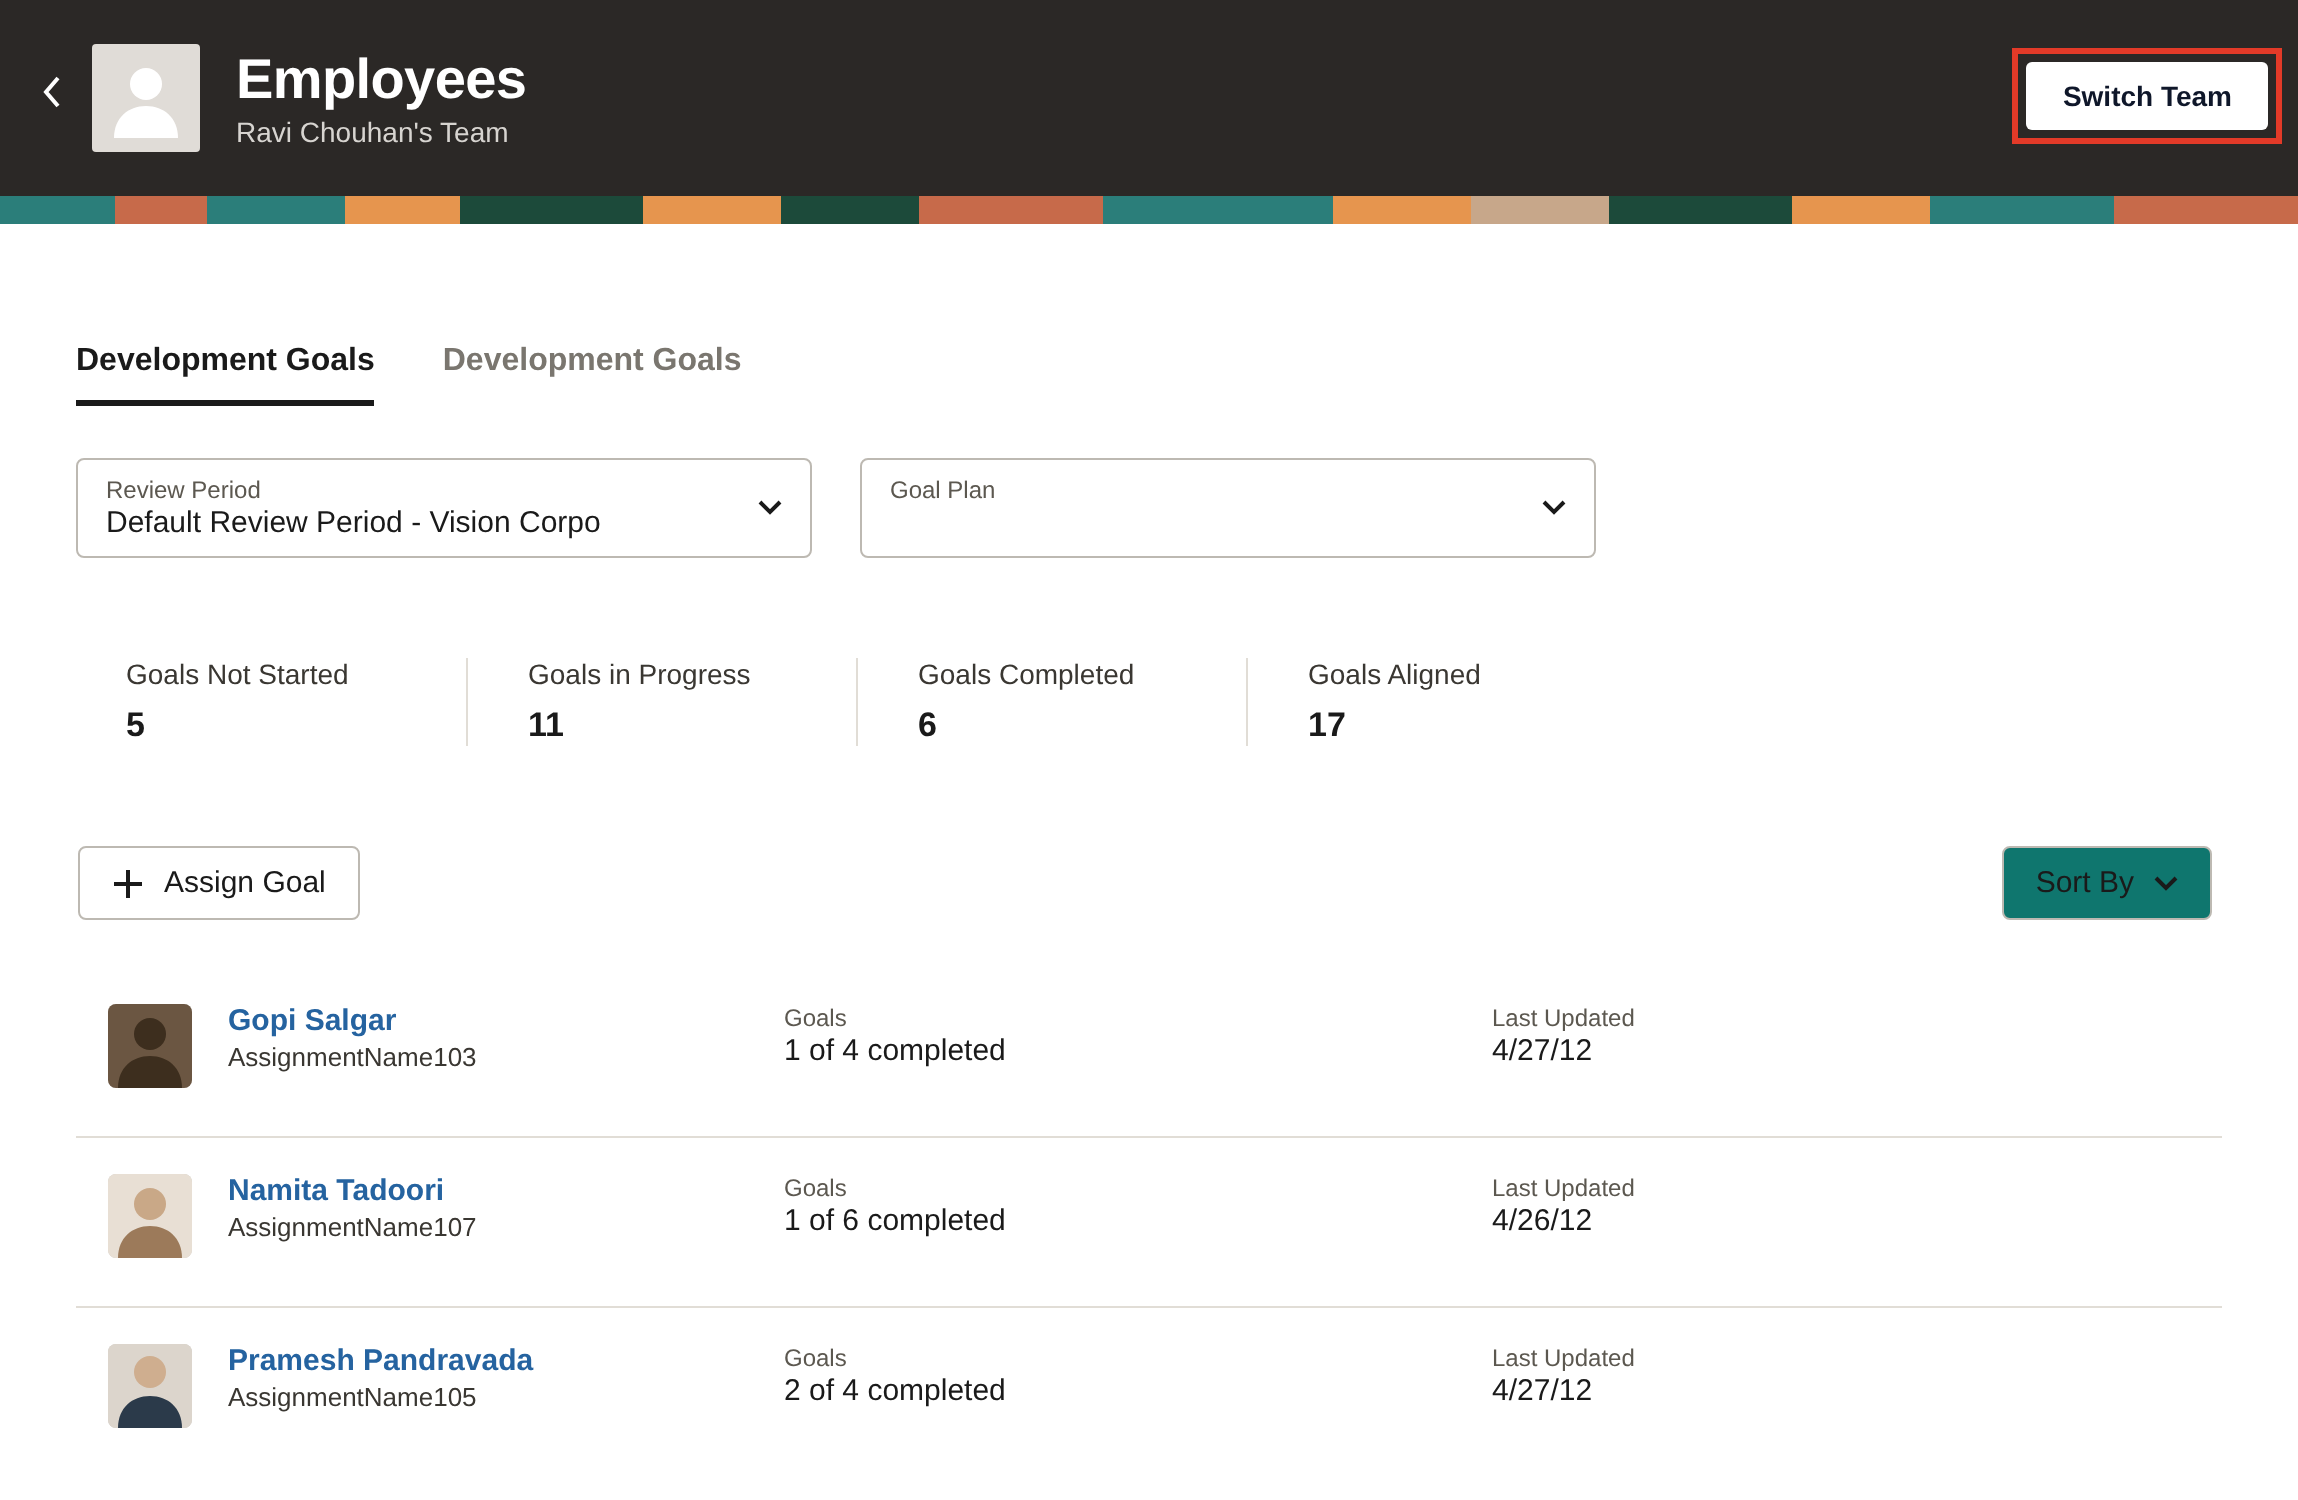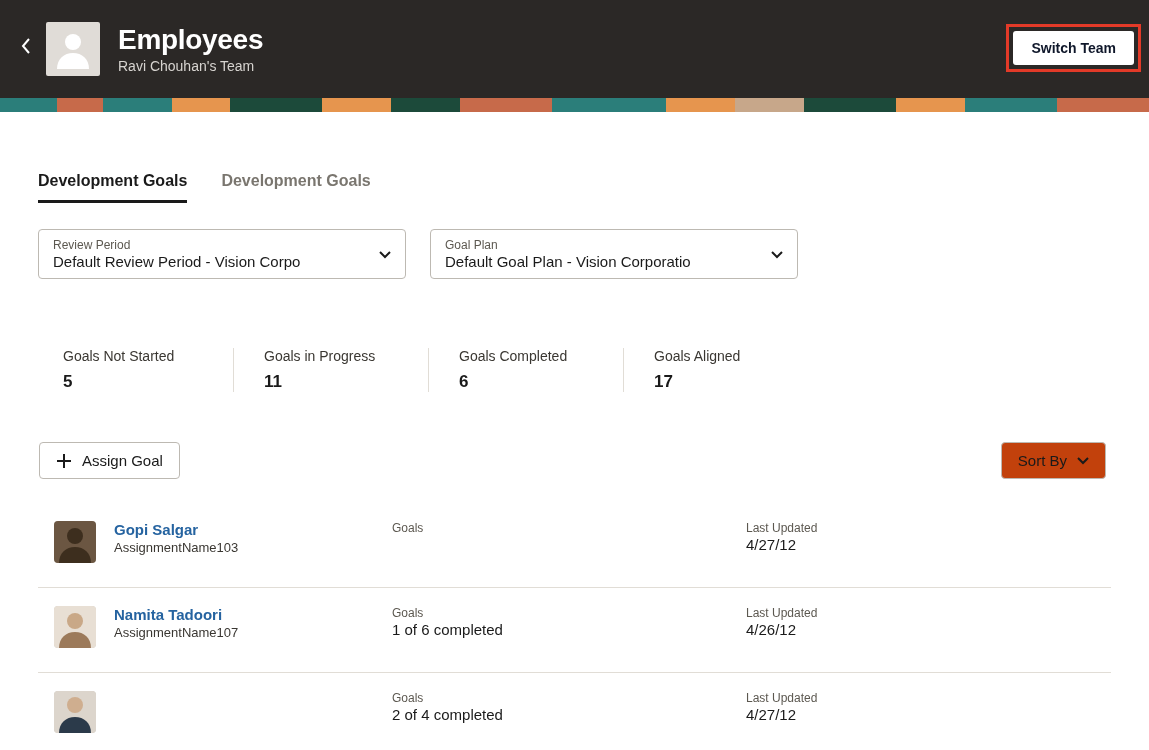--- a/index.html
+++ b/index.html
@@ -19,28 +19,28 @@
     .tabs { display:flex; gap:34px; margin-top:60px; border-bottom:none; }
     .tab { font-size:16px; font-weight:600; padding-bottom:10px; color:#7a766f; cursor:pointer; }
     .tab.active { color:#1a1a1a; border-bottom:3px solid #1a1a1a; }
     .filters { display:flex; gap:24px; margin-top:26px; }
     .combo { position:relative; width:368px; border:1px solid #bdb9b2; border-radius:4px; padding:8px 38px 8px 14px; cursor:pointer; background:#fff; }
     .combo-label { font-size:12px; color:#5c5850; }
     .combo-value { font-size:15px; color:#1a1a1a; margin-top:1px; white-space:nowrap; overflow:hidden; text-overflow:ellipsis; }
     .combo-caret { position:absolute; right:14px; top:50%; transform:translateY(-50%); }
     .combo-caret svg { width:12px; height:8px; }
     .metrics { display:flex; margin-top:50px; }
-    .metric { padding:0 30px; border-left:1px solid #e1ddd6;margin-top:19px; }
+    .metric { padding:0 30px; border-left:1px solid #e1ddd6; }
     .metric:first-child { border-left:none; padding-left:25px; }
     .metric-label { font-size:14px; color:#3a3732; }
     .metric-value { font-size:17px; font-weight:700; color:#1a1a1a; margin-top:8px; }
     .toolbar { display:flex; justify-content:space-between; align-items:flex-start; margin-top:50px; padding:0 5px 0 1px; }
     .assign-btn { display:flex; align-items:center; gap:10px; border:1px solid #bdb9b2; background:#fff; padding:9px 16px; font-size:15px; border-radius:4px; cursor:pointer; color:#1a1a1a; }
     .assign-btn svg { width:16px; height:16px; }
-    .sort-btn { display:flex; align-items:center; gap:10px; border:1px solid #bdb9b2; background:#c2410c; padding:9px 16px; font-size:15px; border-radius:4px; cursor:pointer; color:#1a1a1a; }
+    .sort-btn { display:flex; align-items:center; gap:10px; border:1px solid #bdb9b2; background:#0f766e; padding:9px 16px; font-size:15px; border-radius:4px; cursor:pointer; color:#1a1a1a; }
     .sort-btn svg { width:12px; height:8px; }
     .rows { margin-top:24px; }
     .row { display:flex; align-items:flex-start; padding:18px 0 24px 16px; border-bottom:1px solid #e1ddd6; }
     .row:last-child { border-bottom:none; }
     .photo { width:42px; height:42px; border-radius:4px; background:#d0cdc6; flex-shrink:0; display:flex; align-items:center; justify-content:center; overflow:hidden; }
     .photo svg { width:42px; height:42px; }
     .col-name { margin-left:18px; width:278px; }
     .emp-name { color:#2563a0; font-size:15px; font-weight:600; cursor:pointer; }
     .emp-assign { color:#3a3732; font-size:13px; margin-top:2px; }
     .col-goals { width:354px; }
@@ -84,21 +84,20 @@
   <div class="filters">
     <div class="combo">
       <div class="combo-label">Review Period</div>
       <div class="combo-value">Default Review Period - Vision Corpo</div>
       <span class="combo-caret"><svg viewBox="0 0 12 8">
             <path d="M1 1l5 5 5-5" stroke="#1a1a1a" stroke-width="2" fill="none"></path>
           </svg></span>
     </div>
     <div class="combo">
       <div class="combo-label">Goal Plan</div>
-      <div class="combo-value">Default Goal Plan - Vision Corporatio</div>
       <span class="combo-caret"><svg viewBox="0 0 12 8">
             <path d="M1 1l5 5 5-5" stroke="#1a1a1a" stroke-width="2" fill="none"></path>
           </svg></span>
     </div>
   </div>
 
   <div class="metrics">
     <div class="metric" style="width:195px;">
       <div class="metric-label">Goals Not Started</div>
       <div class="metric-value">5</div>
@@ -141,20 +140,21 @@
             <circle cx="21" cy="15" r="8" fill="#3d2e1e"></circle>
             <path d="M5 42c0-10 7-16 16-16s16 6 16 16" fill="#3d2e1e"></path>
           </svg>
       </div>
       <div class="col-name">
         <div class="emp-name">Gopi Salgar</div>
         <div class="emp-assign">AssignmentName103</div>
       </div>
       <div class="col-goals">
         <div class="mini-label">Goals</div>
+        <div class="mini-value">1 of 4 completed</div>
       </div>
       <div class="col-updated">
         <div class="mini-label">Last Updated</div>
         <div class="mini-value">4/27/12</div>
       </div>
     </div>
 
     <div class="row">
       <div class="photo">
         <svg viewBox="0 0 42 42">
@@ -179,20 +179,22 @@
 
     <div class="row">
       <div class="photo">
         <svg viewBox="0 0 42 42">
             <rect width="42" height="42" fill="#dcd5cc"></rect>
             <circle cx="21" cy="14" r="8" fill="#cfae8f"></circle>
             <path d="M5 42c0-10 7-16 16-16s16 6 16 16" fill="#2b3a4a"></path>
           </svg>
       </div>
       <div class="col-name">
+        <div class="emp-name">Pramesh Pandravada</div>
+        <div class="emp-assign">AssignmentName105</div>
       </div>
       <div class="col-goals">
         <div class="mini-label">Goals</div>
         <div class="mini-value">2 of 4 completed</div>
       </div>
       <div class="col-updated">
         <div class="mini-label">Last Updated</div>
         <div class="mini-value">4/27/12</div>
       </div>
     </div>

